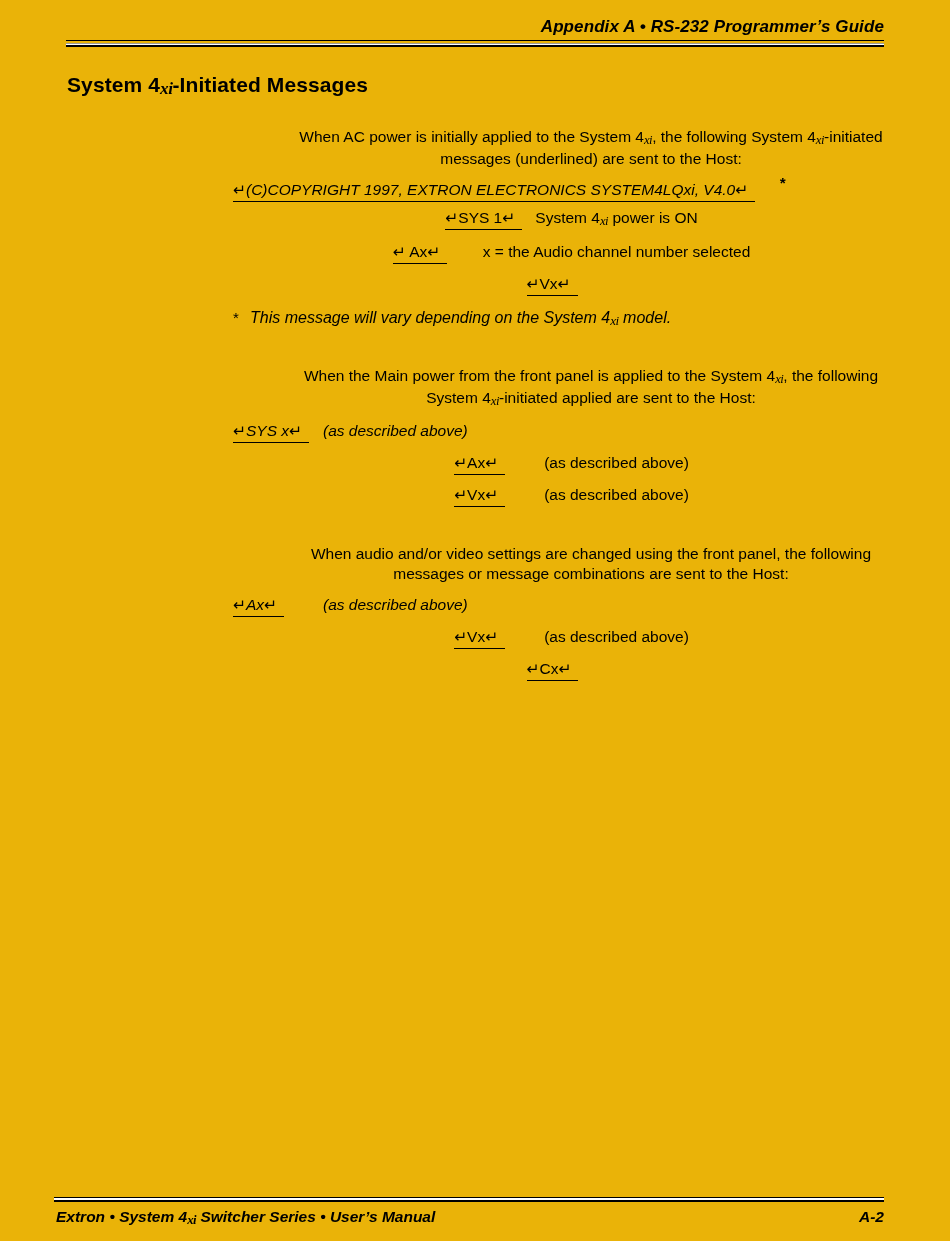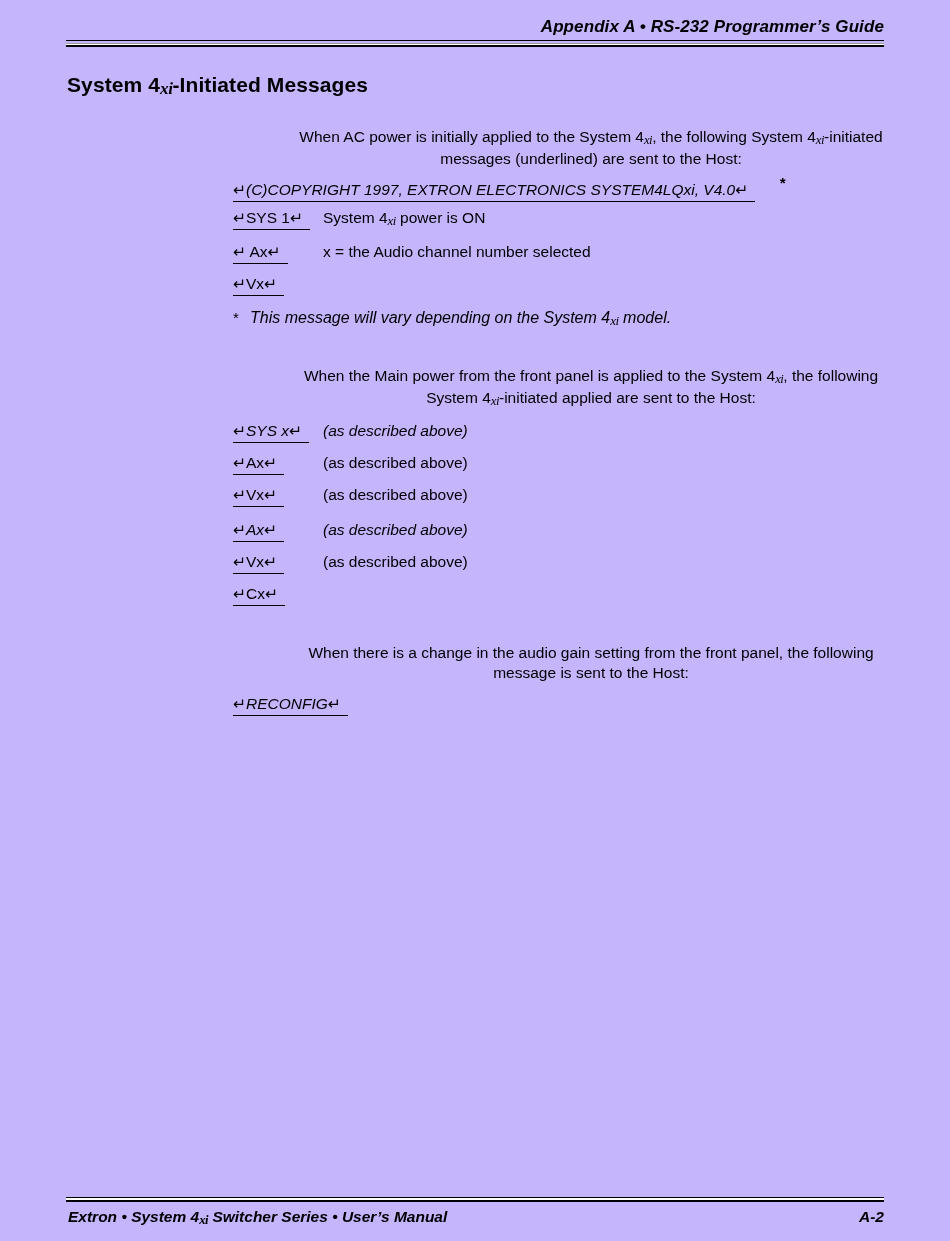--- a/index.html
+++ b/index.html
@@ -4,21 +4,21 @@
 <style>
   * { margin: 0; padding: 0; box-sizing: border-box; }
   html, body { background: #e8e8e8; }
   body { font-family: "Liberation Sans", "DejaVu Sans", sans-serif; }
 
   .page {
     position: relative;
     width: 950px;
     height: 1241px;
     margin: 0 auto;
-    background: #c4b5fd;
+    background: #eab308;
     color: #000000;
     overflow: hidden;
   }
 
   
   .page-header { padding: 17px 66px 0 66px; }
   .header-title {
     text-align: right;
     font-size: 17px;
     font-weight: bold;
@@ -65,21 +65,21 @@
   
   .msg-row {
     display: flex;
     align-items: baseline;
     margin-left: 233px;
     margin-right: 40px;
     font-size: 15.5px;
     line-height: 19px;
   }
   .msg-row.first { margin-top: 12px; font-style: italic; }
-  .msg-row + .msg-row { margin-top: 9px; }
+  .msg-row + .msg-row { margin-top: 9px; justify-content: center; }
   .code-cell { flex: 0 0 auto; min-width: 90px; }
   .code {
     white-space: pre;
     padding-bottom: 2.5px;
     padding-right: 7px;
     border-bottom: 1.5px solid #000;
   }
   .star {
     display: inline-block;
     position: relative;
@@ -96,21 +96,21 @@
     margin: 15px 66px 0 233px;
     font-size: 16px;
     font-style: italic;
     line-height: 20px;
   }
   .footnote-marker { flex: 0 0 17px; font-style: normal; font-size: 15px; }
 
   
   .page-footer {
     position: absolute;
-    left: 66px;
+    left: 54px;
     right: 66px;
     top: 1197px;
   }
   .footer-rule {
     height: 5px;
     background: linear-gradient(to bottom, #000000 0 1px, #ffffff 1px 2.5px, #000000 2.5px 5px);
   }
   .footer-row {
     display: flex;
     justify-content: space-between;
@@ -170,42 +170,35 @@
       <span class="code-cell"><span class="code">↵Ax↵</span></span>
       <span class="desc"><span>(as described above)</span></span>
     </div>
     <div class="msg-row">
       <span class="code-cell"><span class="code">↵Vx↵</span></span>
       <span class="desc"><span>(as described above)</span></span>
     </div>
   </div>
 
   <div>
+    <p class="section-intro mt-sec3"><span>When audio and/or video settings are changed using the front panel, the following messages or message combinations are sent to the Host:</span></p>
 
     <div class="msg-row first">
       <span class="code-cell"><span class="code">↵Ax↵</span></span>
       <span class="desc"><span>(as described above)</span></span>
     </div>
     <div class="msg-row">
       <span class="code-cell"><span class="code">↵Vx↵</span></span>
       <span class="desc"><span>(as described above)</span></span>
     </div>
     <div class="msg-row">
       <span class="code-cell"><span class="code">↵Cx↵</span></span>
     </div>
   </div>
 
-  <div>
-    <p class="section-intro mt-sec4"><span>When there is a change in the audio gain setting from the front panel, the following message is sent to the Host:</span></p>
-
-    <div class="msg-row first">
-      <span class="code-cell"><span class="code">↵RECONFIG↵</span></span>
-      <span class="desc"></span>
-    </div>
-  </div>
 
   <div class="page-footer">
     <div class="footer-rule"></div>
     <div class="footer-row">
       <span class="footer-left"><span>Extron • System 4</span><span class="xi">xi</span><span> Switcher Series • User’s Manual</span></span>
       <span class="footer-page">A-2</span>
     </div>
   </div>
 
 </div>

